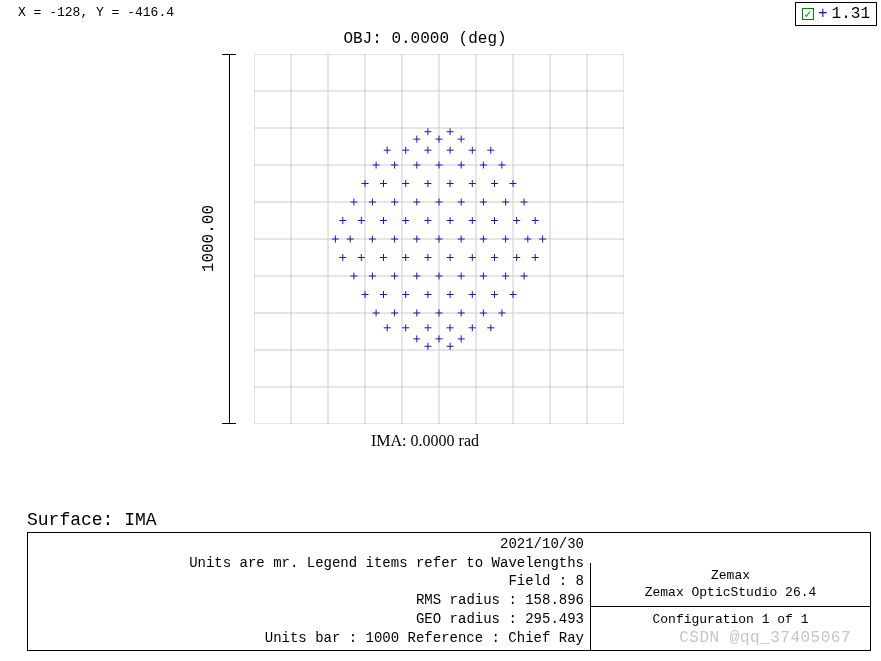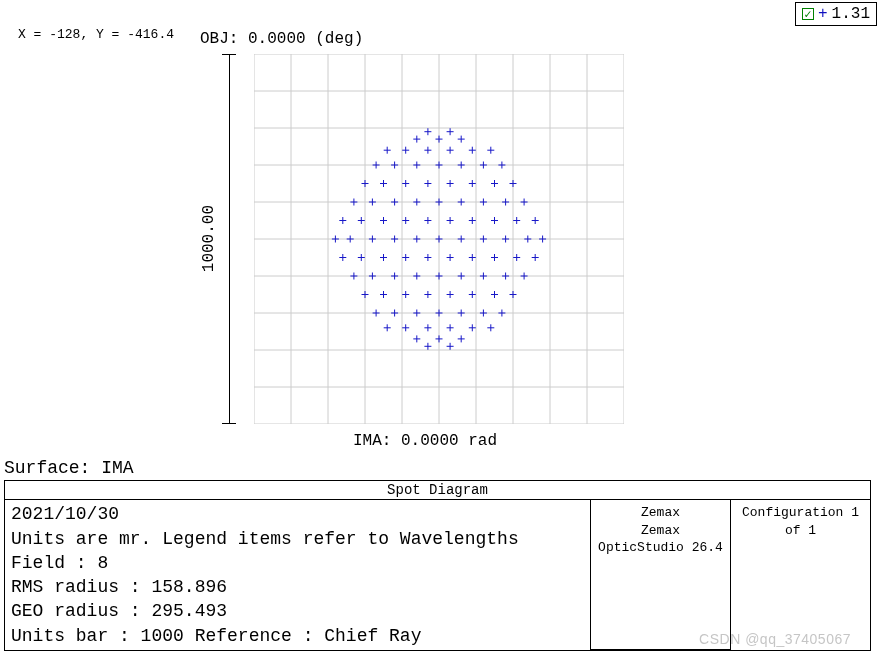--- a/index.html
+++ b/index.html
@@ -10,21 +10,20 @@
       width: 881px;
       height: 661px;
       position: relative;
       color: #000;
     }
     .coord-readout {
       position: absolute;
       top: 5px;
       left: 18px;
       font-size: 13px;
-      margin-top: 22px;
     }
     .legend-box {
       position: absolute;
       top: 2px;
       right: 4px;
       border: 1px solid #000;
       padding: 2px 6px;
       font-size: 16px;
       display: flex;
       align-items: center;
@@ -43,28 +42,29 @@
     }
     .legend-plus { color: #1010c0; }
     .chart-area {
       position: absolute;
       top: 30px;
       left: 200px;
       width: 450px;
       height: 440px;
     }
     .chart-title-top {
-      text-align: left;
+      text-align: center;
       font-size: 16px;
       margin-bottom: 6px;
     }
     .chart-title-bottom {
       text-align: center;
       font-size: 16px;
       margin-top: 8px;
+      font-family: Liberation Serif, serif;
     }
     .plot-frame {
       display: flex;
       align-items: stretch;
     }
     .scale-bar-v {
       display: flex;
       flex-direction: column;
       align-items: center;
       margin-right: 18px;
@@ -81,21 +81,21 @@
     }
     .grid-wrap {
       position: relative;
     }
     .plot-svg {
       display: block;
     }
     .info-panel {
       position: absolute;
       bottom: 10px;
-      left: 4px;
+      left: 27px;
       right: 10px;
     }
     .surface-label {
       font-size: 18px;
       margin-bottom: 2px;
       margin-left: 0;
     }
     .info-table {
       border: 1px solid #000;
       width: 100%;
@@ -105,46 +105,48 @@
       border-bottom: 1px solid #000;
       font-size: 14px;
       padding: 1px 0;
     }
     .info-row {
       display: flex;
     }
     .info-left {
       flex: 1;
       padding: 2px 6px;
-      font-size: 18px;
+      font-size: 14px;
       line-height: 1.35;
+      text-align: right;
     }
     .info-right {
       width: 280px;
       display: flex;
-      flex-direction: row;
+      flex-direction: column;
+      margin-top: 30px;
     }
     .info-right-top, .info-right-bottom {
       flex: 1;
       text-align: center;
       padding: 4px 6px;
       font-size: 13px;
       line-height: 1.35;
       border-left: 1px solid #000;
     }
     .info-right-top {
       border-bottom: 1px solid #000;
     }
     .watermark {
       position: absolute;
       bottom: 14px;
       right: 30px;
       color: rgba(150,150,150,0.55);
-      font-family: Liberation Sans, sans-serif;
-      font-size: 14px;
+      font-family: Liberation Mono, monospace;
+      font-size: 16px;
       letter-spacing: 0.5px;
     }
   </style>
 </head>
 <body>
 
 <div class="coord-readout">
   <span>X = -128, Y = -416.4</span>
 </div>
 
@@ -593,21 +595,20 @@
           </g>
         </svg>
     </div>
   </div>
   <div class="chart-title-bottom">IMA: 0.0000 rad</div>
 </div>
 
 <div class="info-panel">
   <div class="surface-label">Surface: IMA</div>
   <div class="info-table">
-    <div class="info-title">Spot Diagram</div>
     <div class="info-row">
       <div class="info-left">
         <div>2021/10/30</div>
         <div>Units are mr. Legend items refer to Wavelengths</div>
         <div>Field      :        8</div>
         <div>RMS radius :  158.896</div>
         <div>GEO radius :  295.493</div>
         <div>Units bar  : 1000     Reference  : Chief Ray</div>
       </div>
       <div class="info-right">

